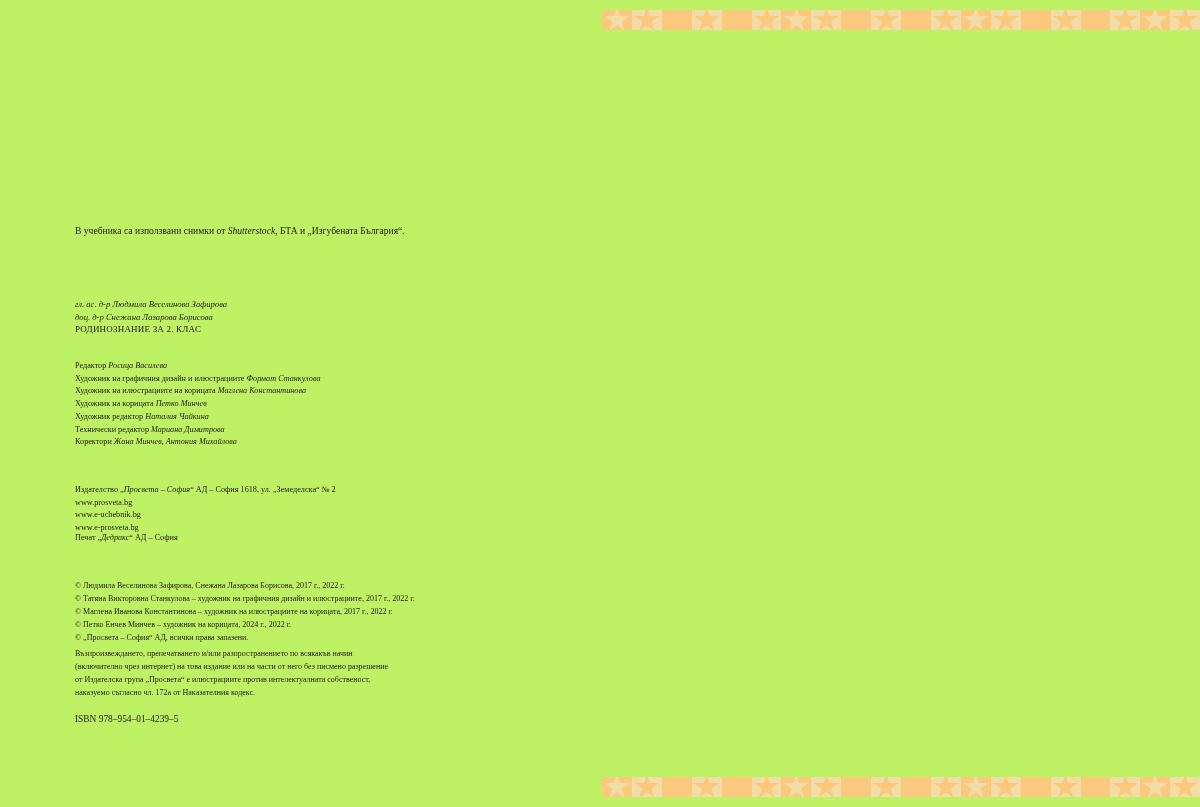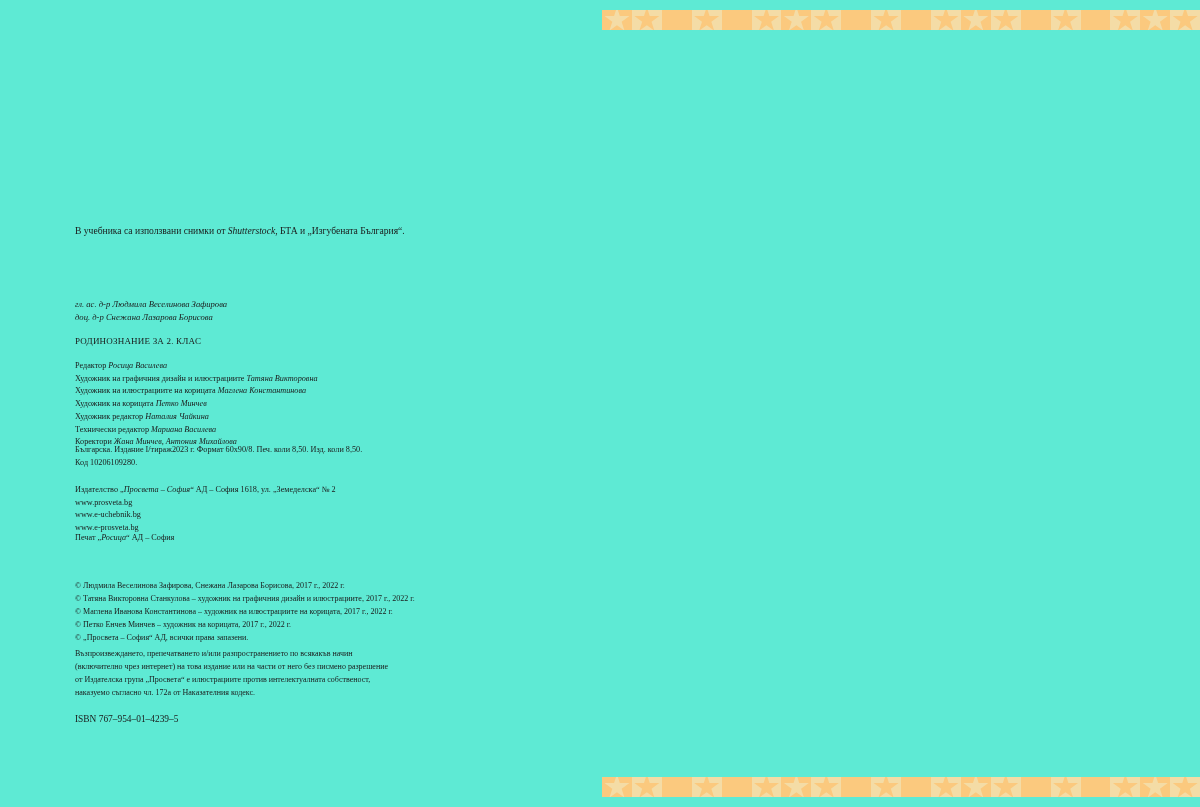--- a/index.html
+++ b/index.html
@@ -7,21 +7,21 @@
     background: #ffffff;
   }
   body {
     width: 1200px; height: 807px;
     position: relative;
     overflow: hidden;
     font-family: "Liberation Serif", "DejaVu Serif", serif;
     color: #1a1a1a;
   }
   .spread { position: absolute; inset: 0; display: flex; }
-  .page { position: relative; height: 807px; background: #5eead4; }
+  .page { position: relative; height: 807px; background: #bef264; }
   .page-left  { width: 597px; }
   .page-right { width: 603px; }
 
   
   .band {
     position: absolute; left: 5px; right: 0; height: 20px;
     overflow: hidden;
     display: flex;
   }
   .band-top    { top: 10px; }
@@ -32,21 +32,21 @@
   .band .star-s {
     position: absolute; left: 50%; top: 50%;
     width: 26px; height: 26px; margin: -13px 0 0 -13px;
     background: #f4dca6;
     clip-path: polygon(50% 0%,61% 35%,98% 35%,68% 57%,79% 91%,50% 70%,21% 91%,32% 57%,2% 35%,39% 35%);
   }
   .band .cell.b .star-s { background: #fbc97e; }
   .credit-note { position: absolute; left: 75px; top: 225px; font-size: 9.6px; }
   .credit-note i { font-style: italic; }
   .authors  { position: absolute; left: 75px; top: 298px; font-size: 8.6px; font-style: italic; line-height: 1.5; }
-  .booktitle{ position: absolute; left: 75px; top: 336px; font-size: 9px; letter-spacing: .2px; }
+  .booktitle{ position: absolute; left: 75px; top: 324px; font-size: 9px; letter-spacing: .2px; }
   .staff    { position: absolute; left: 75px; top: 360px; font-size: 8.2px; line-height: 1.55; }
   .staff i  { font-style: italic; text-align: right; }
   .imprint  { position: absolute; left: 75px; top: 444px; font-size: 8.2px; line-height: 1.55; }
   .publisher{ position: absolute; left: 75px; top: 484px; font-size: 8.2px; line-height: 1.55; }
   .publisher i { font-style: italic; }
   .printer  { position: absolute; left: 75px; top: 533px; font-size: 8.2px; }
   .printer i{ font-style: italic; }
   .copyrights{ position: absolute; left: 75px; top: 580px; font-size: 8px; line-height: 1.62; }
   .reproduction{ position: absolute; left: 75px; top: 648px; font-size: 8px; line-height: 1.62; width: 400px; }
   .isbn     { position: absolute; left: 75px; top: 714px; font-size: 9.4px; }
@@ -64,58 +64,54 @@
 
     <div class="authors">
       <div>гл. ас. д-р Людмила Веселинова Зафирова</div>
       <div>доц. д-р Снежана Лазарова Борисова</div>
     </div>
 
     <div class="booktitle">РОДИНОЗНАНИЕ ЗА 2. КЛАС</div>
 
     <div class="staff">
       <div>Редактор <i>Росица Василева</i></div>
-      <div>Художник на графичния дизайн и илюстрациите <i>Татяна Викторовна</i></div>
+      <div>Художник на графичния дизайн и илюстрациите <i>Формат Станкулова</i></div>
       <div>Художник на илюстрациите на корицата <i>Маглена Константинова</i></div>
       <div>Художник на корицата <i>Петко Минчев</i></div>
       <div>Художник редактор <i>Наталия Чайкина</i></div>
-      <div>Технически редактор <i>Мариана Василева</i></div>
+      <div>Технически редактор <i>Мариана Димитрова</i></div>
       <div>Коректори <i>Жана Минчев, Антония Михайлова</i></div>
     </div>
 
-    <div class="imprint">
-      <div>Българска. Издание I/тираж2023 г. Формат 60х90/8. Печ. коли 8,50. Изд. коли 8,50.</div>
-      <div>Код 10206109280.</div>
-    </div>
 
     <div class="publisher">
       <div>Издателство „<i>Просвета – София</i>“ АД – София 1618, ул. „Земеделска“ № 2</div>
       <div>www.prosveta.bg</div>
       <div>www.e-uchebnik.bg</div>
       <div>www.e-prosveta.bg</div>
     </div>
 
-    <div class="printer">Печат „<i>Росица</i>“ АД – София</div>
+    <div class="printer">Печат „<i>Дедракс</i>“ АД – София</div>
 
     <div class="copyrights">
       <div>© Людмила Веселинова Зафирова, Снежана Лазарова Борисова, 2017 г., 2022 г.</div>
       <div>© Татяна Викторовна Станкулова – художник на графичния дизайн и илюстрациите, 2017 г., 2022 г.</div>
       <div>© Маглена Иванова Константинова – художник на илюстрациите на корицата, 2017 г., 2022 г.</div>
-      <div>© Петко Енчев Минчев – художник на корицата, 2017 г., 2022 г.</div>
+      <div>© Петко Енчев Минчев – художник на корицата, 2024 г., 2022 г.</div>
       <div>© „Просвета – София“ АД, всички права запазени.</div>
     </div>
 
     <div class="reproduction">
       <div>Възпроизвеждането, препечатването и/или разпространението по всякакъв начин</div>
       <div>(включително чрез интернет) на това издание или на части от него без писмено разрешение</div>
       <div>от Издателска група „Просвета“ е илюстрациите против интелектуалната собственост,</div>
       <div>наказуемо съгласно чл. 172а от Наказателния кодекс.</div>
     </div>
 
-    <div class="isbn">ISBN 767–954–01–4239–5</div>
+    <div class="isbn">ISBN 978–954–01–4239–5</div>
   </div>
 
   <div class="page page-right">
 
     <div class="band band-top" id="band-top">
         <div class="cell a">
           <div class="star-s"></div>
         </div>
         <div class="cell b">
           <div class="star-s"></div>

